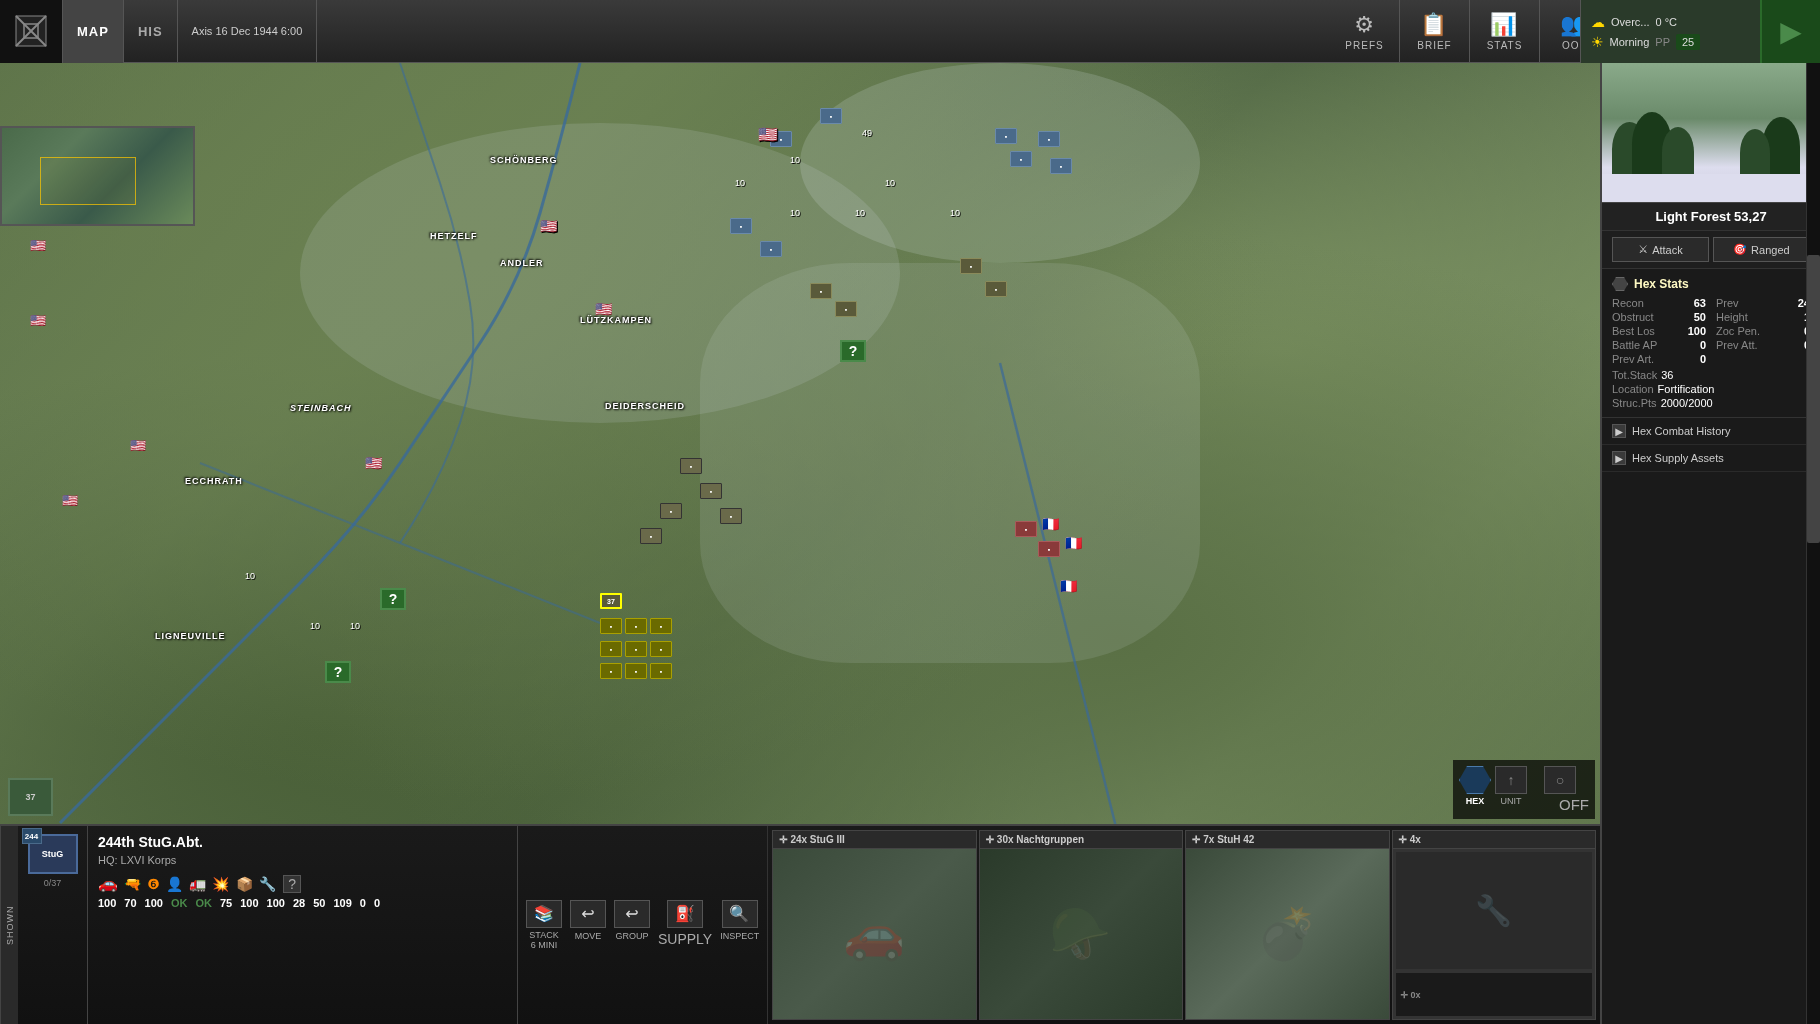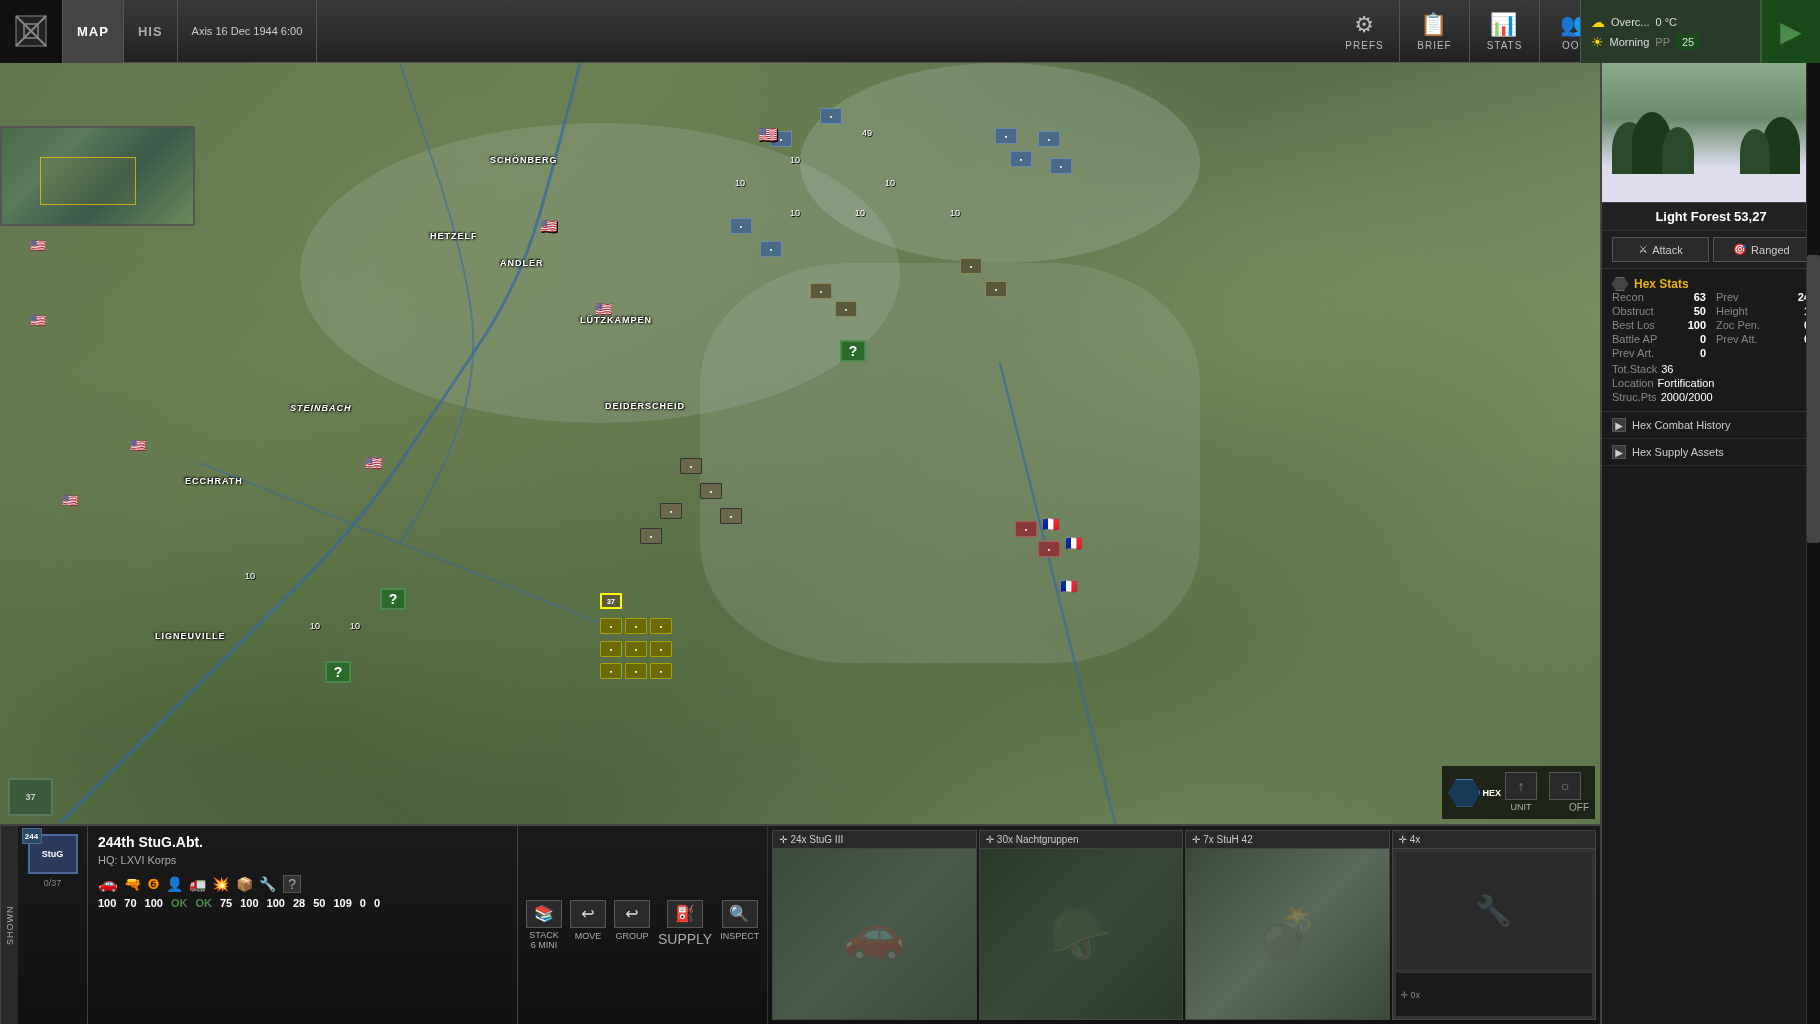--- a/index.html
+++ b/index.html
@@ -288,20 +288,21 @@
     }
     .uc {
       flex: 1;
       border: 1px solid #444;
       background: #1a1a1a;
       display: flex;
       flex-direction: column;
       overflow: hidden;
       min-width: 180px;
       max-width: 240px;
+      font-weight: bold;
     }
     .uc-header {
       background: #2a2a2a;
       padding: 3px 6px;
       font-size: 10px;
       color: #ccc;
       border-bottom: 1px solid #444;
       display: flex;
       align-items: center;
       gap: 4px;
@@ -374,21 +375,22 @@
 
     
     #hexstats {
       padding: 8px 10px;
       flex-shrink: 0;
       border-bottom: 1px solid #333;
     }
     .hs-title {
       font-size: 12px;
       font-weight: bold;
-      color: #eab308;
+      color: #fef9c3;
+      margin-bottom: 6px;
       display: flex;
       align-items: flex-start;
       gap: 6px;
     }
     .hs-title::before {
       content: '';
       display: inline-block;
       width: 14px; height: 12px;
       background: #444;
       border: 1px solid #666;
@@ -869,29 +871,29 @@
         <div style="height:45px;background:#1a1a1a;border:1px solid #333;display:flex;flex-direction:column;justify-content:center;padding:3px 5px;">
           <span style="font-size:9px;color:#888;">✛ 0x</span>
         </div>
       </div>
     </div>
   </div>
 
 </div>
 
 <div style="position:absolute;bottom:205px;right:225px;display:flex;gap:4px;padding:6px;background:rgba(0,0,0,0.7);z-index:60;">
-  <div style="display:flex;flex-direction:row;align-items:center;gap:2px;">
+  <div style="display:flex;flex-direction:column;align-items:center;gap:2px;">
     <div style="width:32px;height:28px;background:#1a3a5a;border:1px solid #4a7aaa;clip-path:polygon(25% 0%,75% 0%,100% 50%,75% 100%,25% 100%,0% 50%);display:flex;align-items:center;justify-content:center;"></div>
     <span style="font-size:9px;color:#fff;font-weight:bold;">HEX</span>
   </div>
   <div style="display:flex;flex-direction:column;align-items:center;gap:2px;">
     <div style="width:32px;height:28px;background:#2a2a2a;border:1px solid #555;display:flex;align-items:center;justify-content:center;font-size:14px;color:#888;">↑</div>
     <span style="font-size:9px;color:#aaa;">UNIT</span>
   </div>
   <div style="display:flex;flex-direction:column;align-items:center;gap:2px;">
     <div style="width:32px;height:28px;background:#2a2a2a;border:1px solid #555;display:flex;align-items:center;justify-content:center;font-size:14px;color:#888;">○</div>
-    <span style="font-size:10px;color:#aaa;margin-left:28px;">OFF</span>
+    <span style="font-size:15px;color:#aaa;margin-left:28px;">OFF</span>
   </div>
 </div>
 
 <div id="rightscroll">
   <div class="rscroll-thumb"></div>
 </div>
 
 </body></html>

